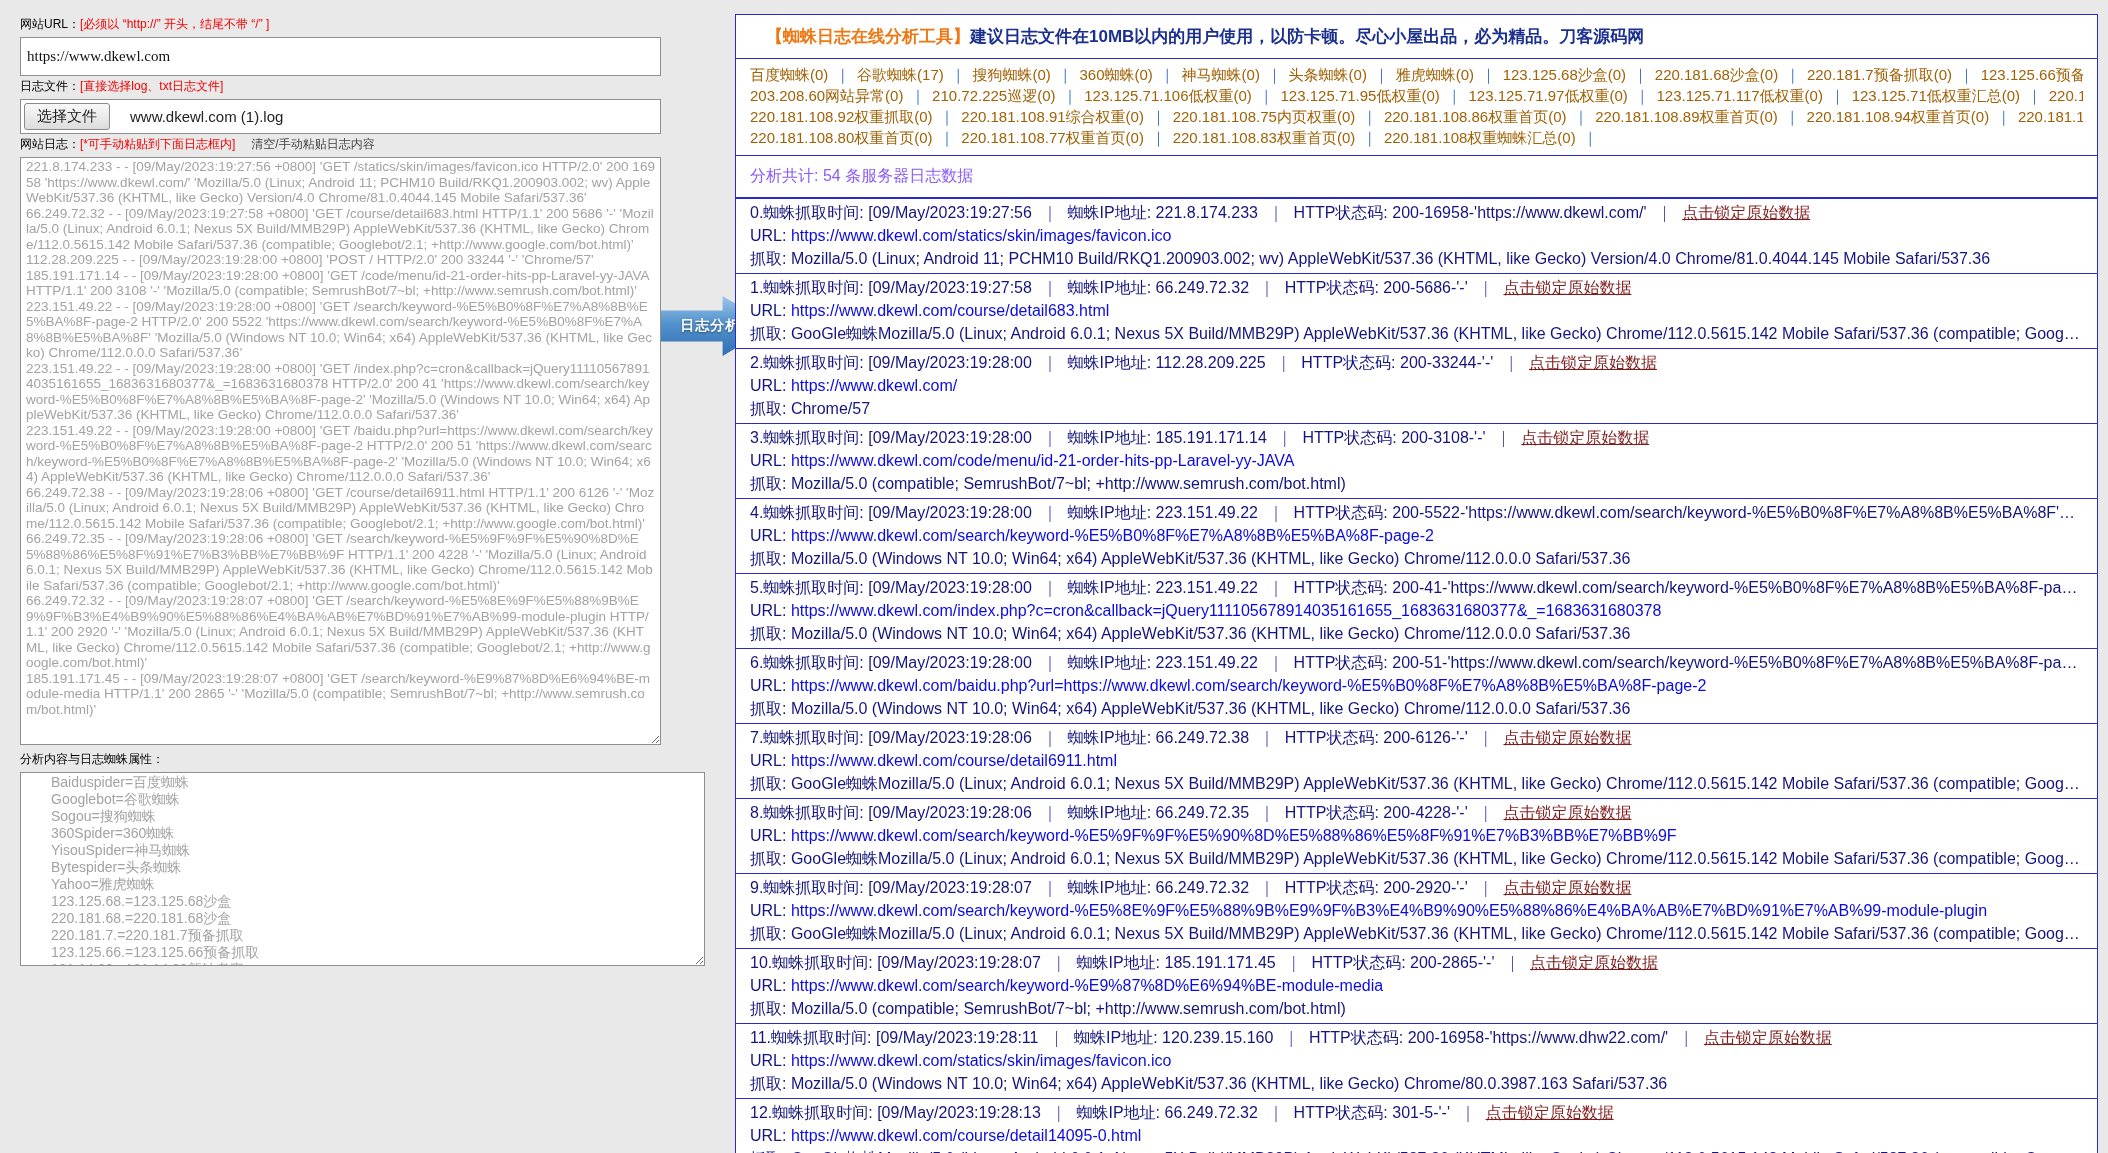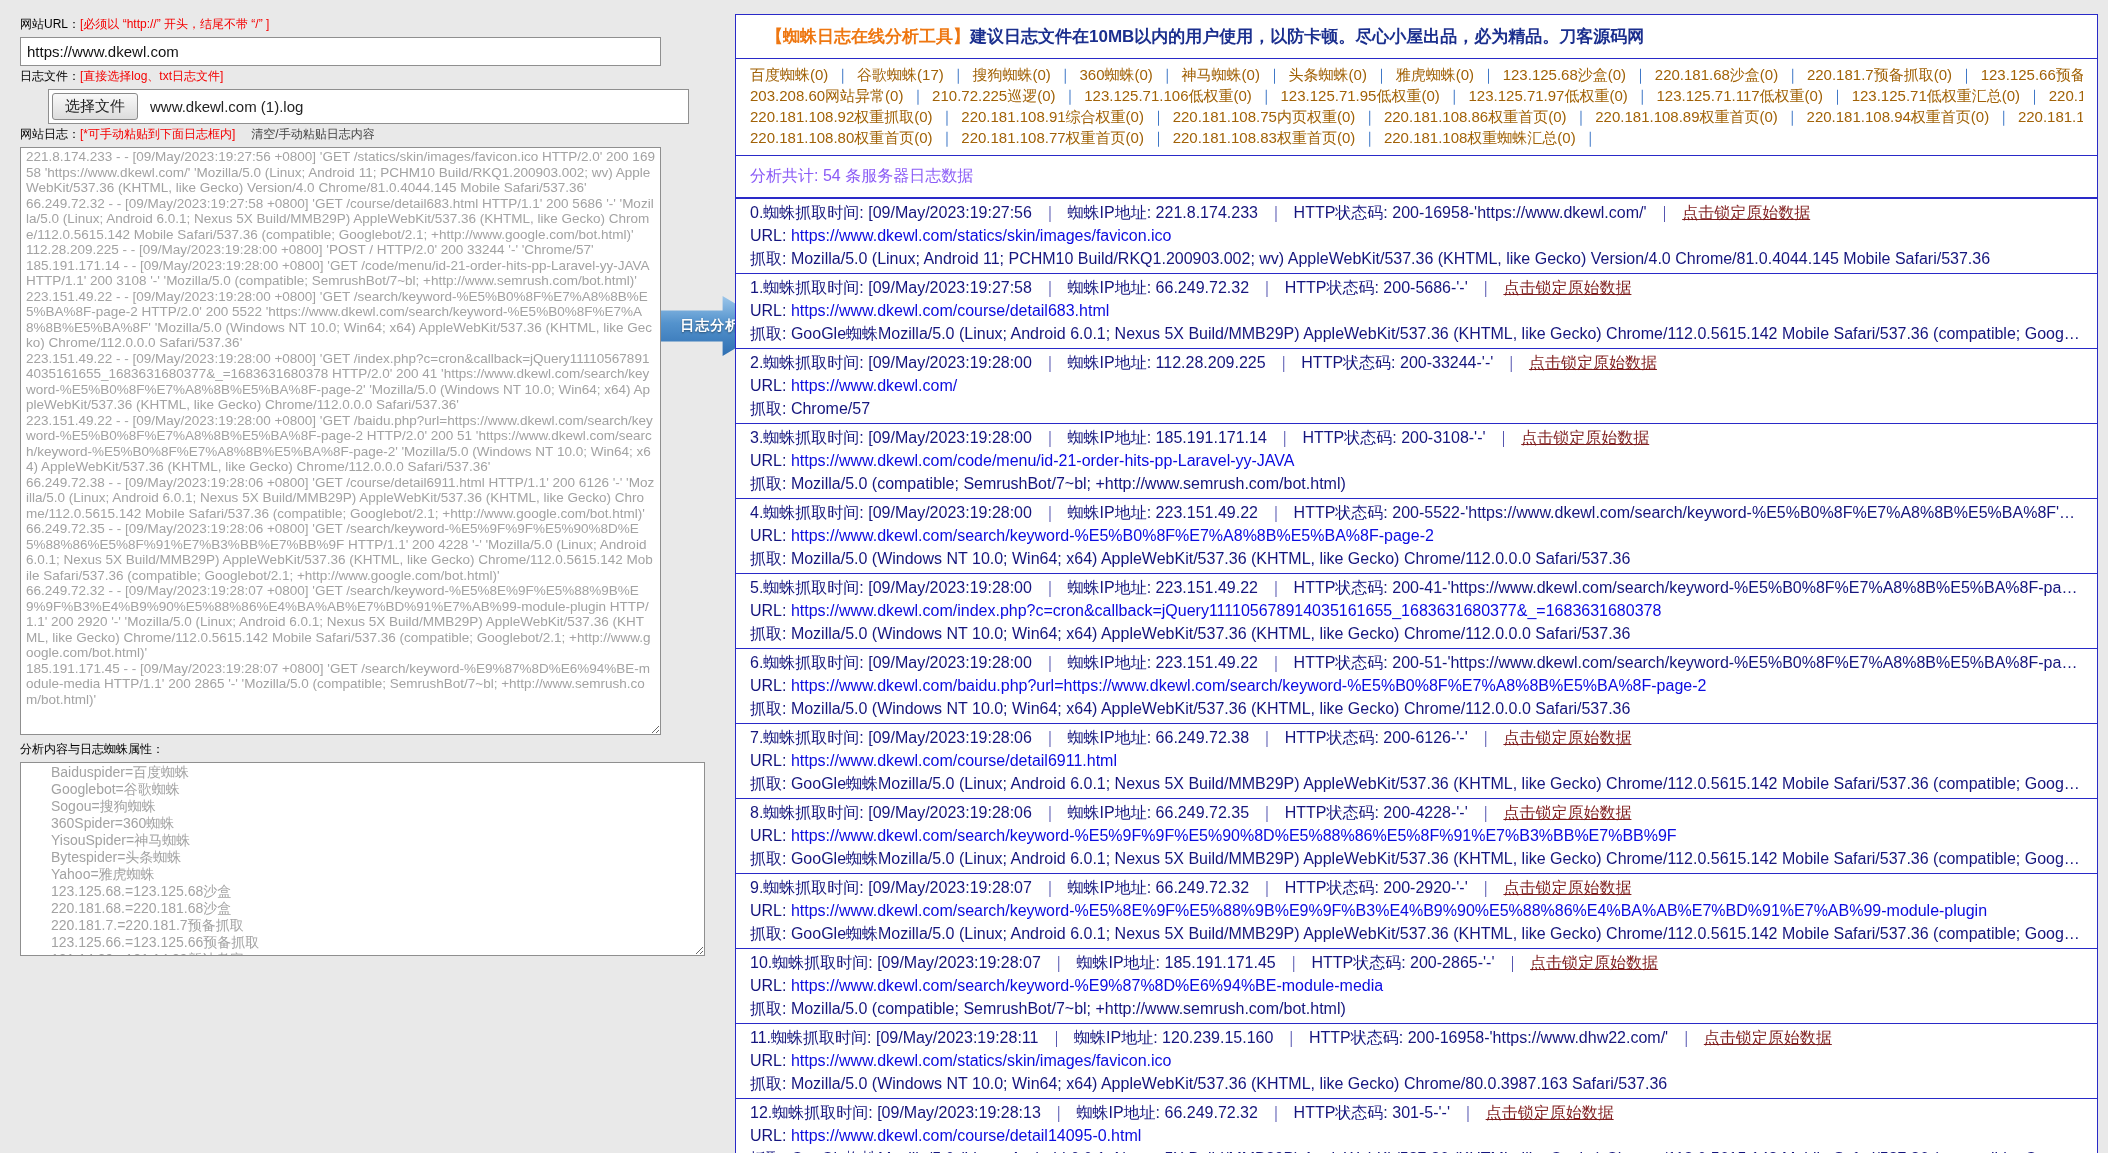--- a/index.html
+++ b/index.html
@@ -7,26 +7,26 @@
     width:2108px;height:1153px;overflow:hidden;position:relative;
     background:#e9e9e9;
     font-family:"Liberation Sans","DejaVu Sans",sans-serif;
   }
   
   .left{position:absolute;left:20px;top:14px;width:641px;}
   .lbl-row{font-size:12px;color:#000;margin:2px 0 4px;white-space:nowrap;}
   .hint{color:#f40000;}
   .clear-link{color:#444;margin-left:16px;cursor:pointer;}
   input.url{
-    box-sizing:border-box;width:641px;height:29px;border:1px solid #8f8f8f;
-    font-size:15px;padding:4px 6px;font-family:Liberation Sans, sans-serif;color:#111;background:#fff;
+    box-sizing:border-box;width:641px;height:39px;border:1px solid #8f8f8f;
+    font-size:15px;padding:4px 6px;font-family:Liberation Serif, serif;color:#111;background:#fff;
   }
   .filebox{
     box-sizing:border-box;width:641px;border:1px solid #8f8f8f;background:#fff;
-    padding:3px;display:flex;align-items:center;gap:12px;margin-left:28px;
+    padding:3px;display:flex;align-items:center;gap:20px;
   }
   .filebtn{
     border:1px solid #8a8a8a;background:linear-gradient(#f9f9f9,#dcdcdc);
     font-size:15px;padding:3px 12px;border-radius:3px;color:#222;cursor:pointer;
     font-family:inherit;
   }
   .filename{font-size:15px;color:#222;}
   textarea{
     box-sizing:border-box;display:block;background:#fff;border:1px solid #8f8f8f;
     font-family:inherit;color:#a3a3a3;overflow-y:scroll;white-space:pre-wrap;

